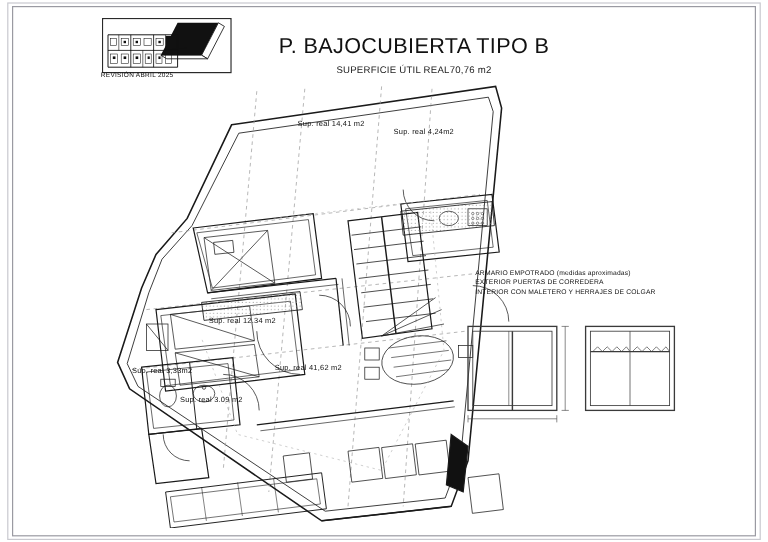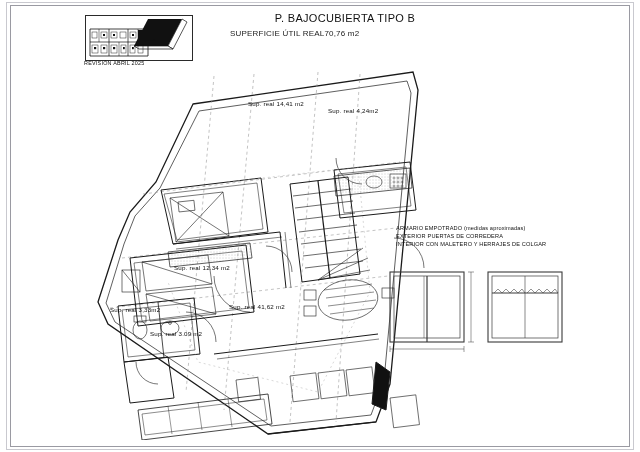--- a/index.html
+++ b/index.html
@@ -8,23 +8,23 @@
 
   
   #page{position:absolute;inset:0;background:#ffffff;}
   #frame-outer{position:absolute;left:6px;top:2px;right:6px;bottom:2px;
       border:1px solid #c9c9cf;background:#fff;}
   #frame-inner{position:absolute;left:10px;top:5px;right:10px;bottom:5px;
       border:1px solid #9a9aa2;background:#fff;}
 
   
   #title-block{position:absolute;left:230px;top:12px;width:230px;text-align:center;}
-  #plan-title{font-size:11px;letter-spacing:.3px;color:#111;white-space:nowrap;}
+  #plan-title{font-size:18px;letter-spacing:.3px;color:#111;white-space:nowrap;margin-top:16px;}
   #subtitle-row{margin-top:5px;font-size:8px;letter-spacing:.2px;color:#222;
-      display:flex;justify-content:flex-start;white-space:nowrap;}
+      display:flex;justify-content:center;white-space:nowrap;}
 
   
   #keyplan{position:absolute;left:85px;top:15px;width:106px;height:44px;
       border:1px solid #2a2a2a;background:#fff;overflow:hidden;}
   #keyplan svg{display:block;}
   #north-arrow{position:absolute;left:95px;top:14px;width:52px;height:18px;}
   #revision{position:absolute;left:84px;top:60px;font-size:5.4px;
       letter-spacing:.25px;color:#111;white-space:nowrap;}
 
   

